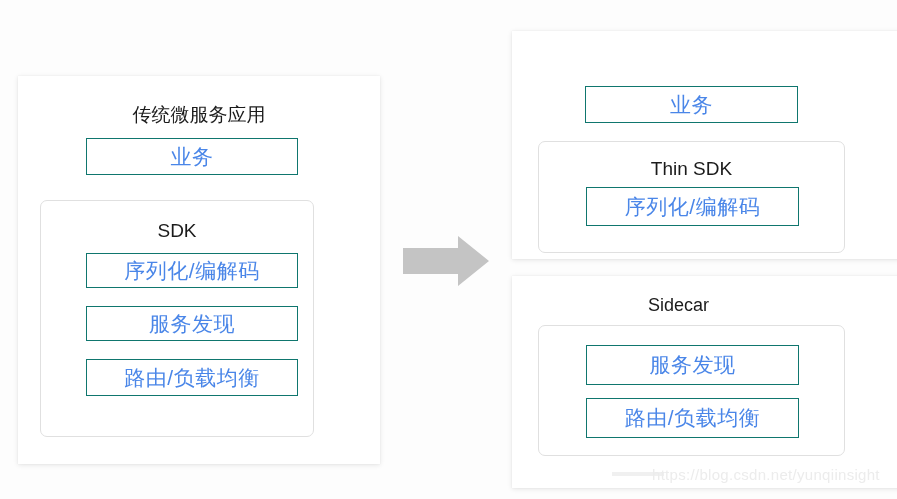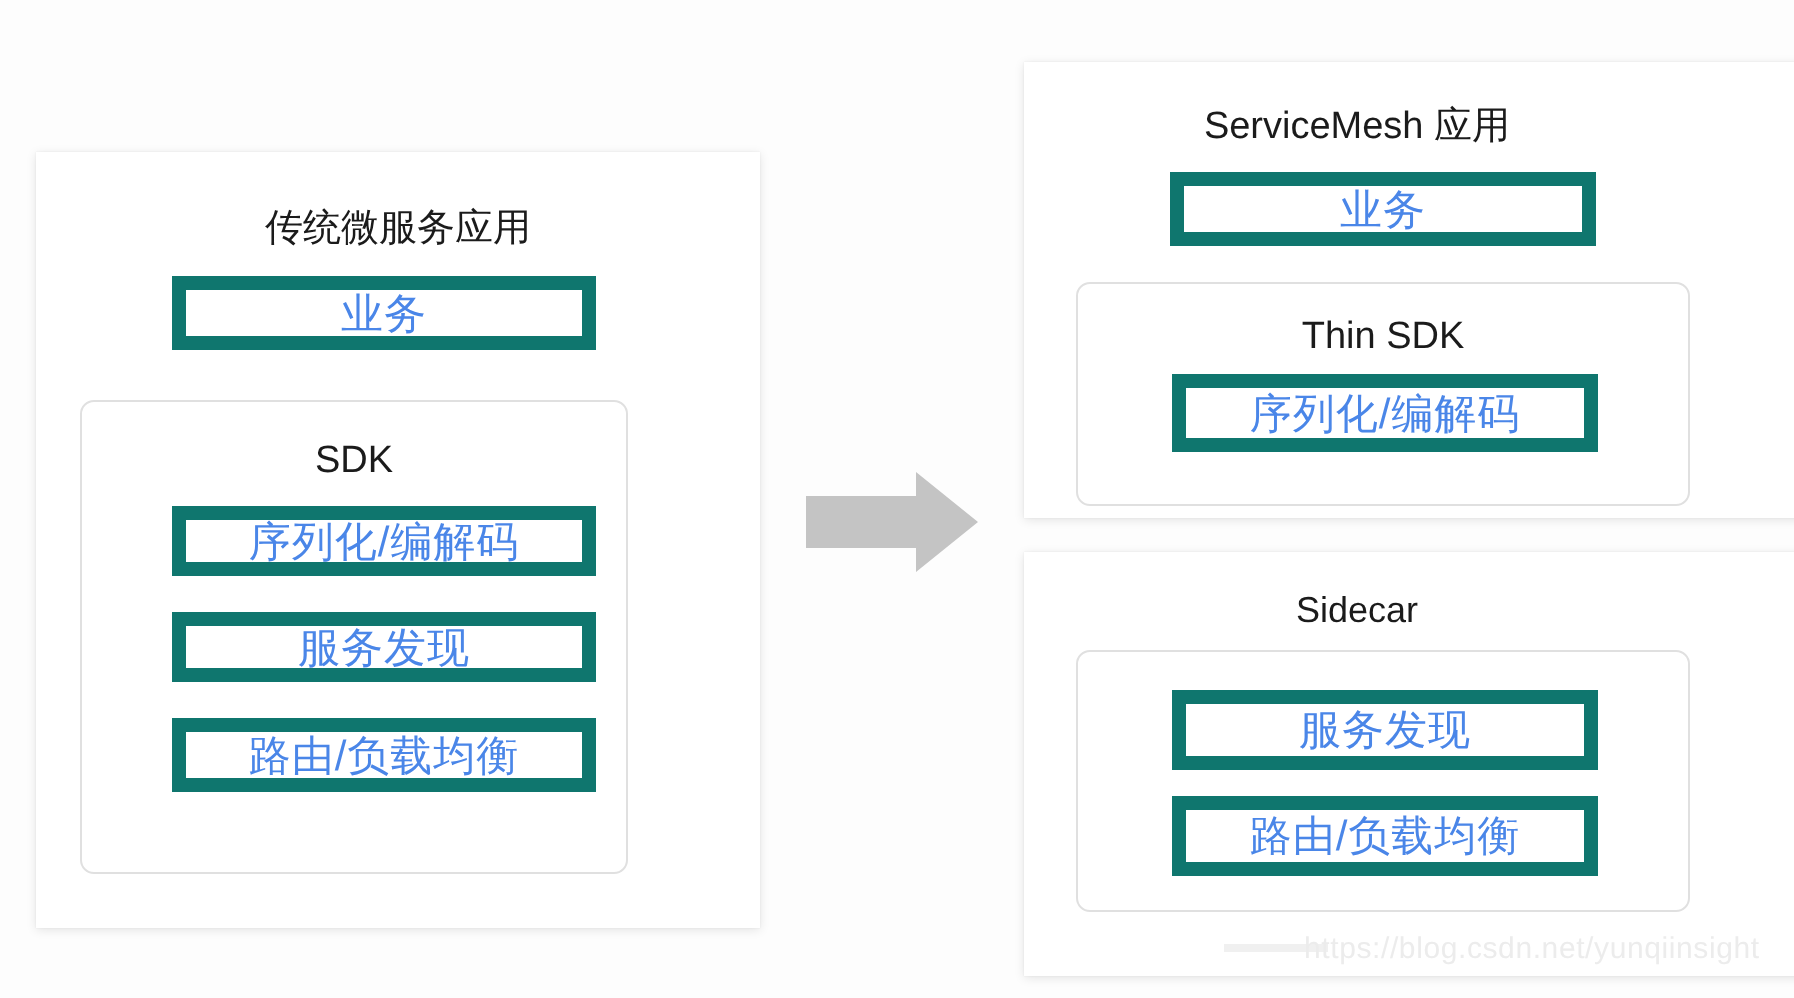--- a/index.html
+++ b/index.html
@@ -78,21 +78,21 @@
     left: 0;
     width: 333px;
     top: 20px;
     font-size: 18px;
   }
 
   
   .blue-box {
     position: absolute;
     box-sizing: border-box;
-    border: 7px solid #0f766e;
+    border: 1px solid #0f766e;
     background: #ffffff;
     color: #4a86e8;
     display: flex;
     align-items: center;
     justify-content: center;
     font-size: 21px;
     letter-spacing: 0.5px;
     white-space: nowrap;
   }
 
@@ -225,21 +225,20 @@
     </div>
   </div>
 
   <div id="arrow">
     <svg width="86" height="50" viewBox="0 0 86 50" xmlns="http://www.w3.org/2000/svg">
       <polygon points="0,12 55,12 55,0 86,25 55,50 55,38 0,38" fill="#c4c4c4"></polygon>
     </svg>
   </div>
 
   <div class="card" id="card-mesh">
-    <div class="card-title" id="title-mesh">ServiceMesh 应用</div>
 
     <div class="blue-box" id="mesh-business">业务</div>
 
     <div class="module-box" id="mesh-thin-sdk">
       <div class="module-title" id="mesh-thin-sdk-title">Thin SDK</div>
 
       <div class="blue-box" id="mesh-serial">序列化/编解码</div>
     </div>
   </div>
 

